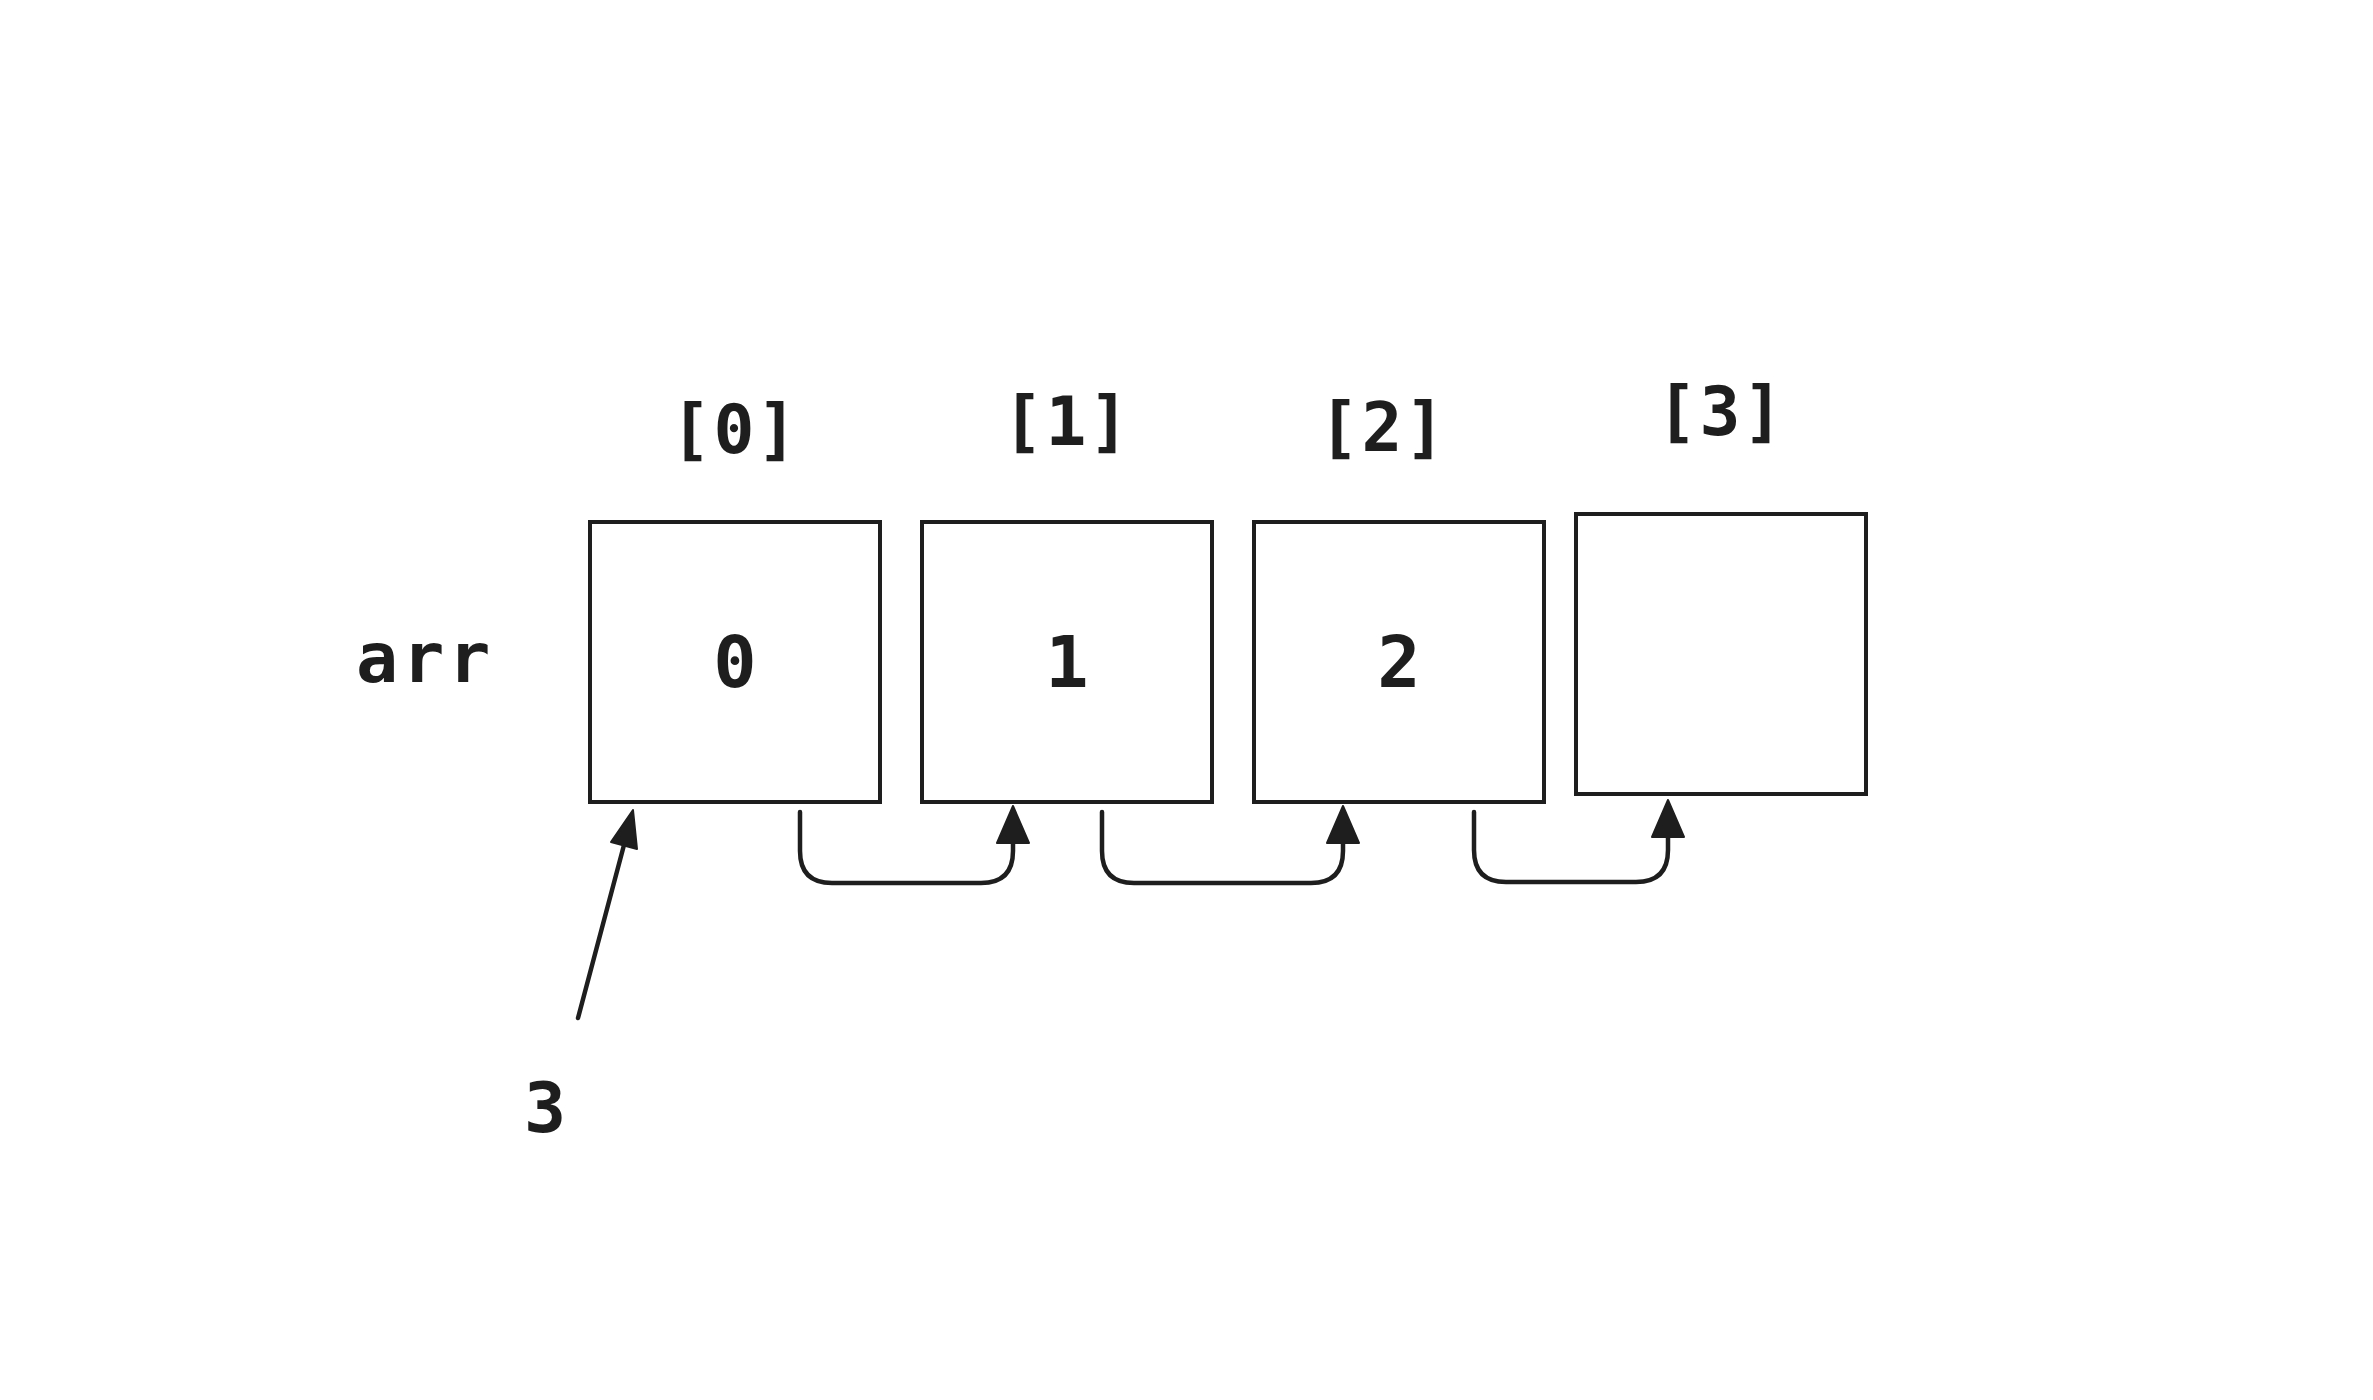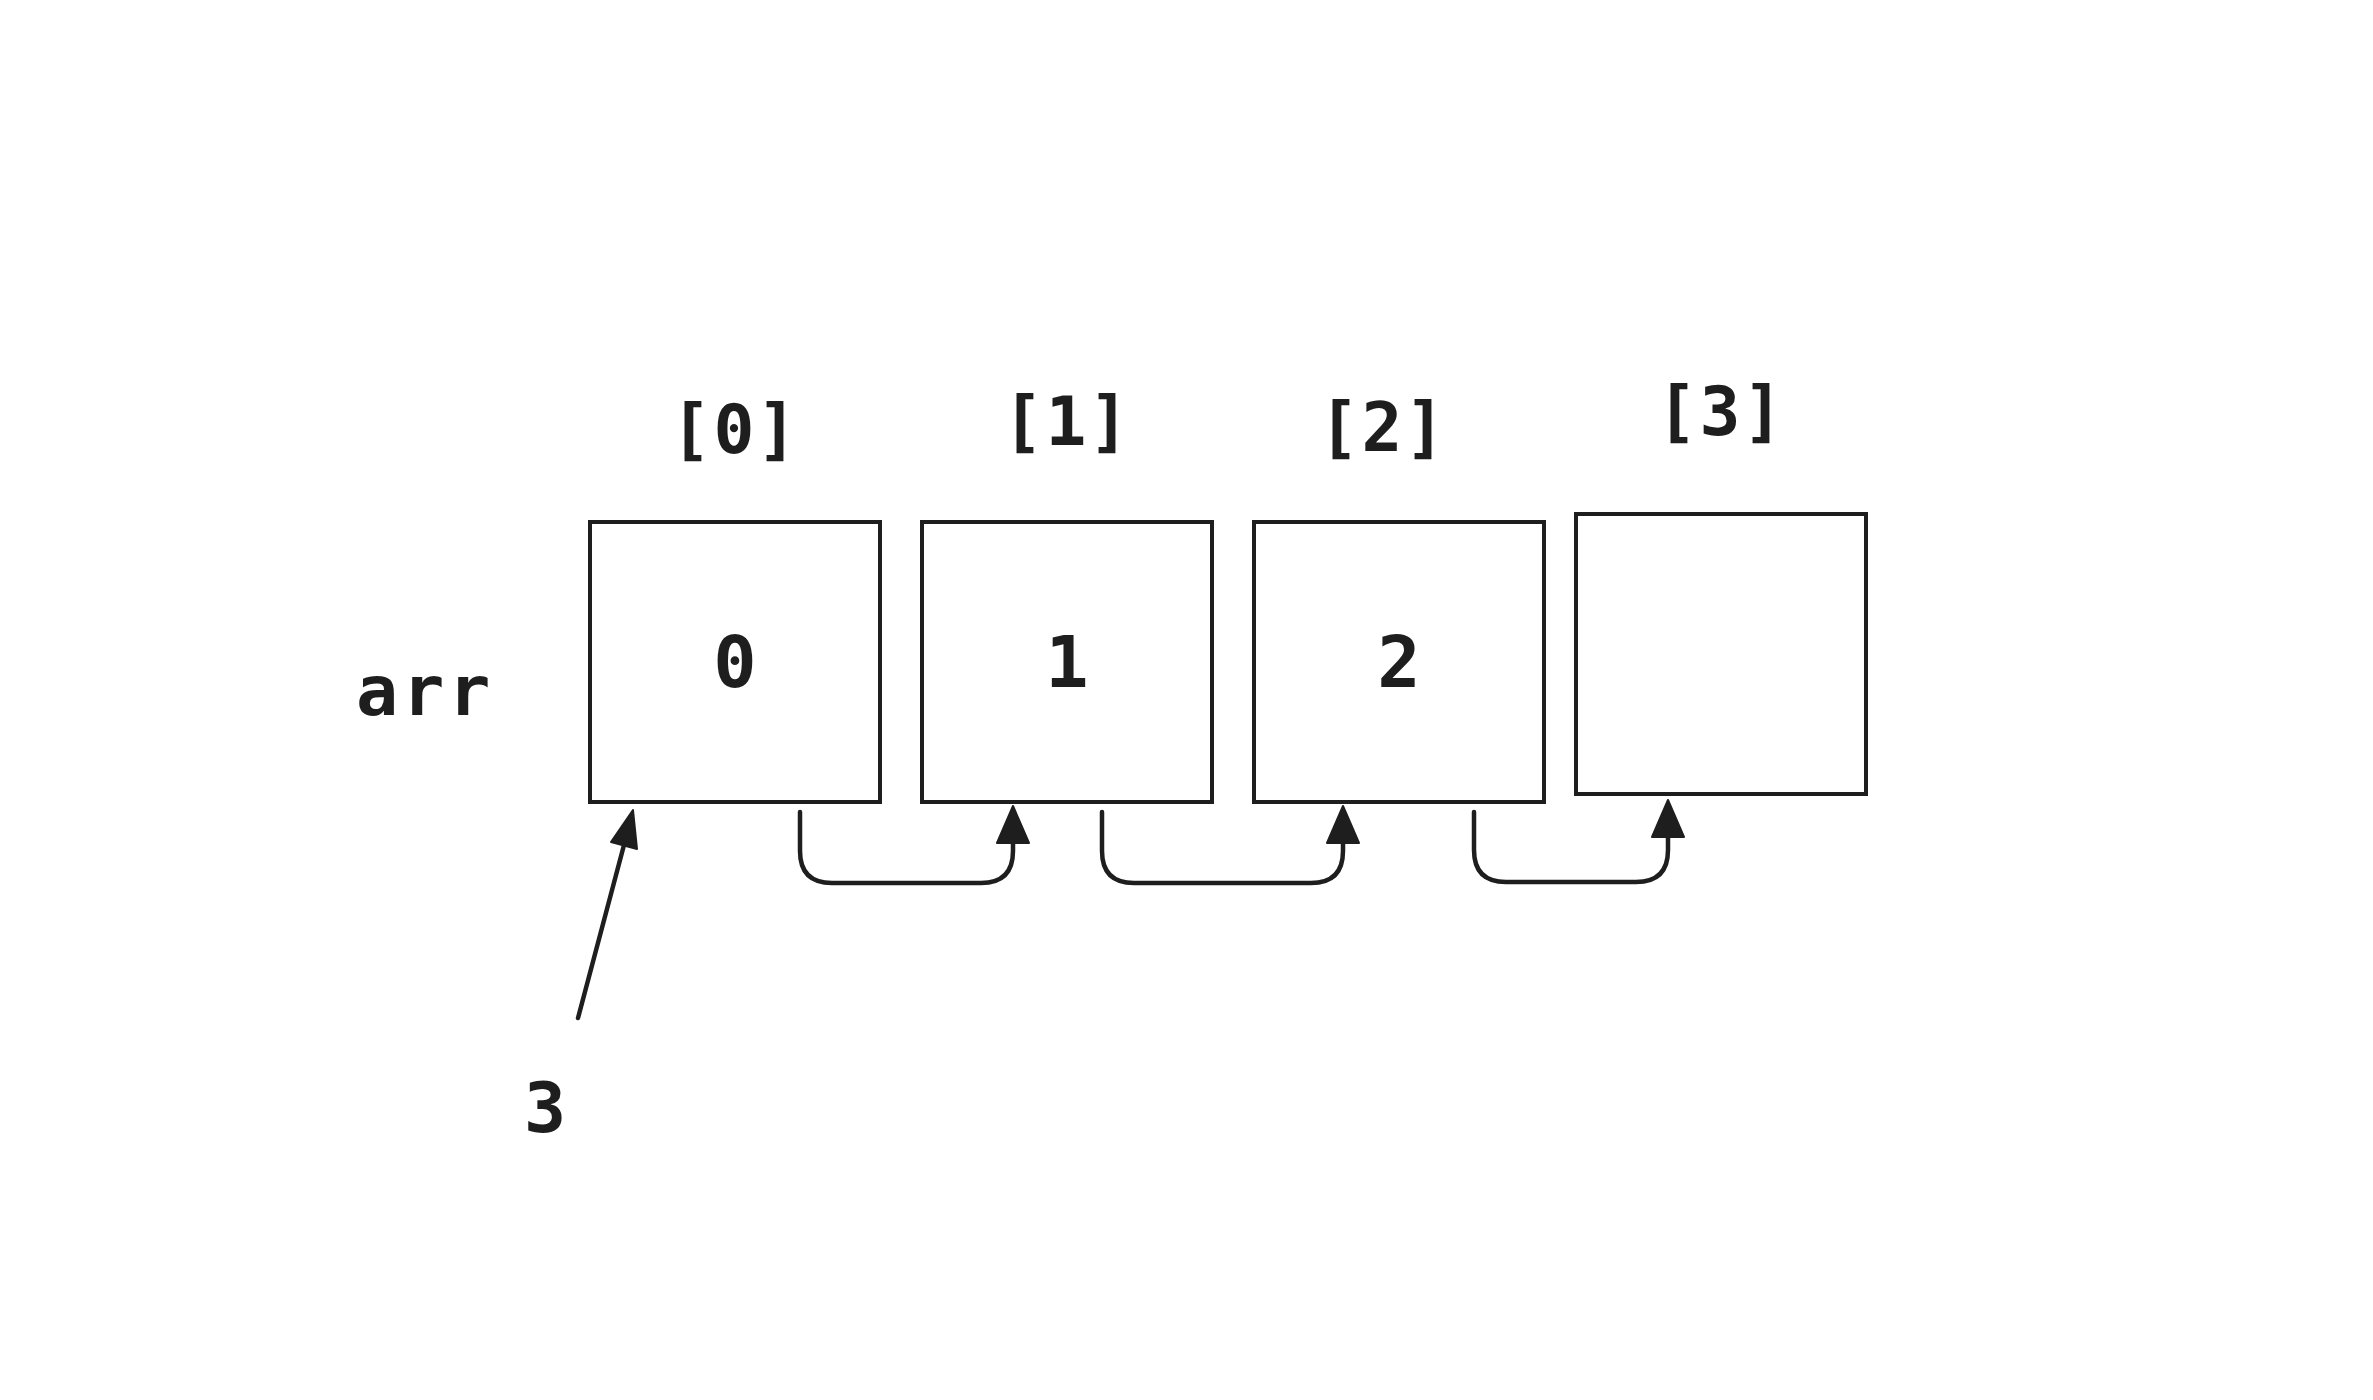--- a/index.html
+++ b/index.html
@@ -37,21 +37,21 @@
     display:flex;align-items:center;justify-content:center;
   }
   .cell-value{
     font-size:72px;
     line-height:72px;
     font-weight:bold;
     white-space:pre;
   }
   .array-name{
     position:absolute;
-    left:356px;top:651px;
+    left:356px;top:618px;
     font-size:70px;line-height:80px;
     font-weight:bold;
     letter-spacing:4px;
   }
   .pointer-label{
     position:absolute;
     left:524px;top:1068px;
     font-size:70px;line-height:80px;
     font-weight:bold;
   }

